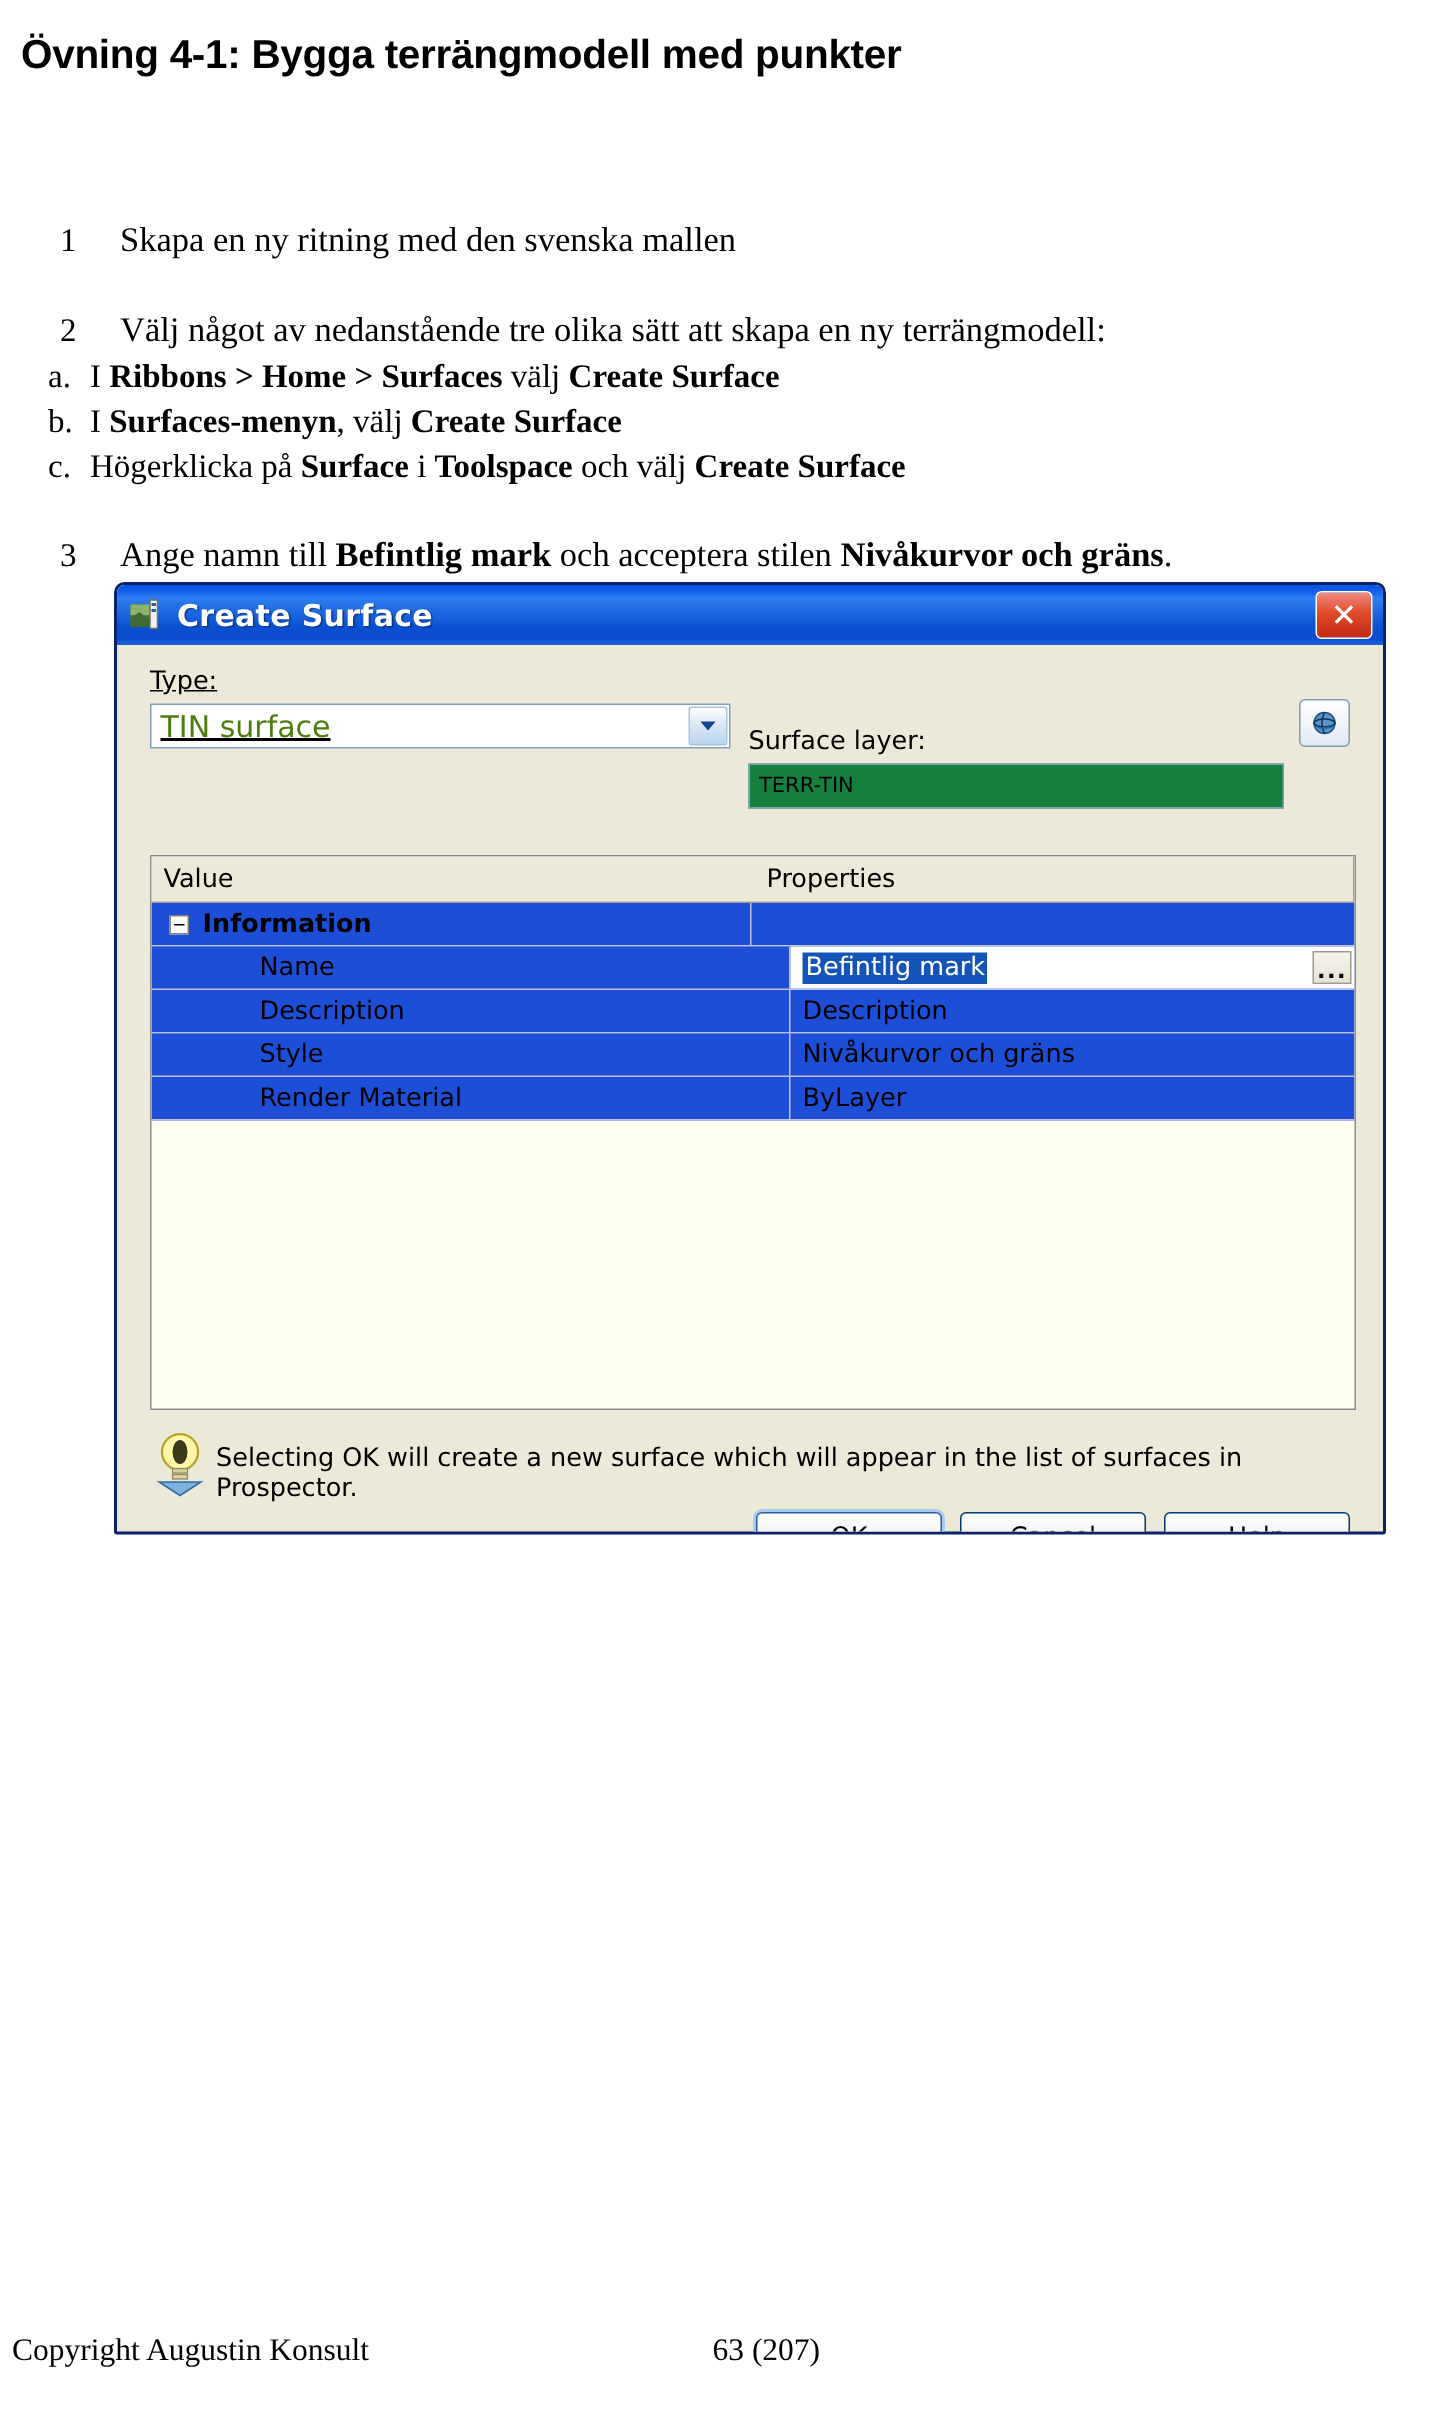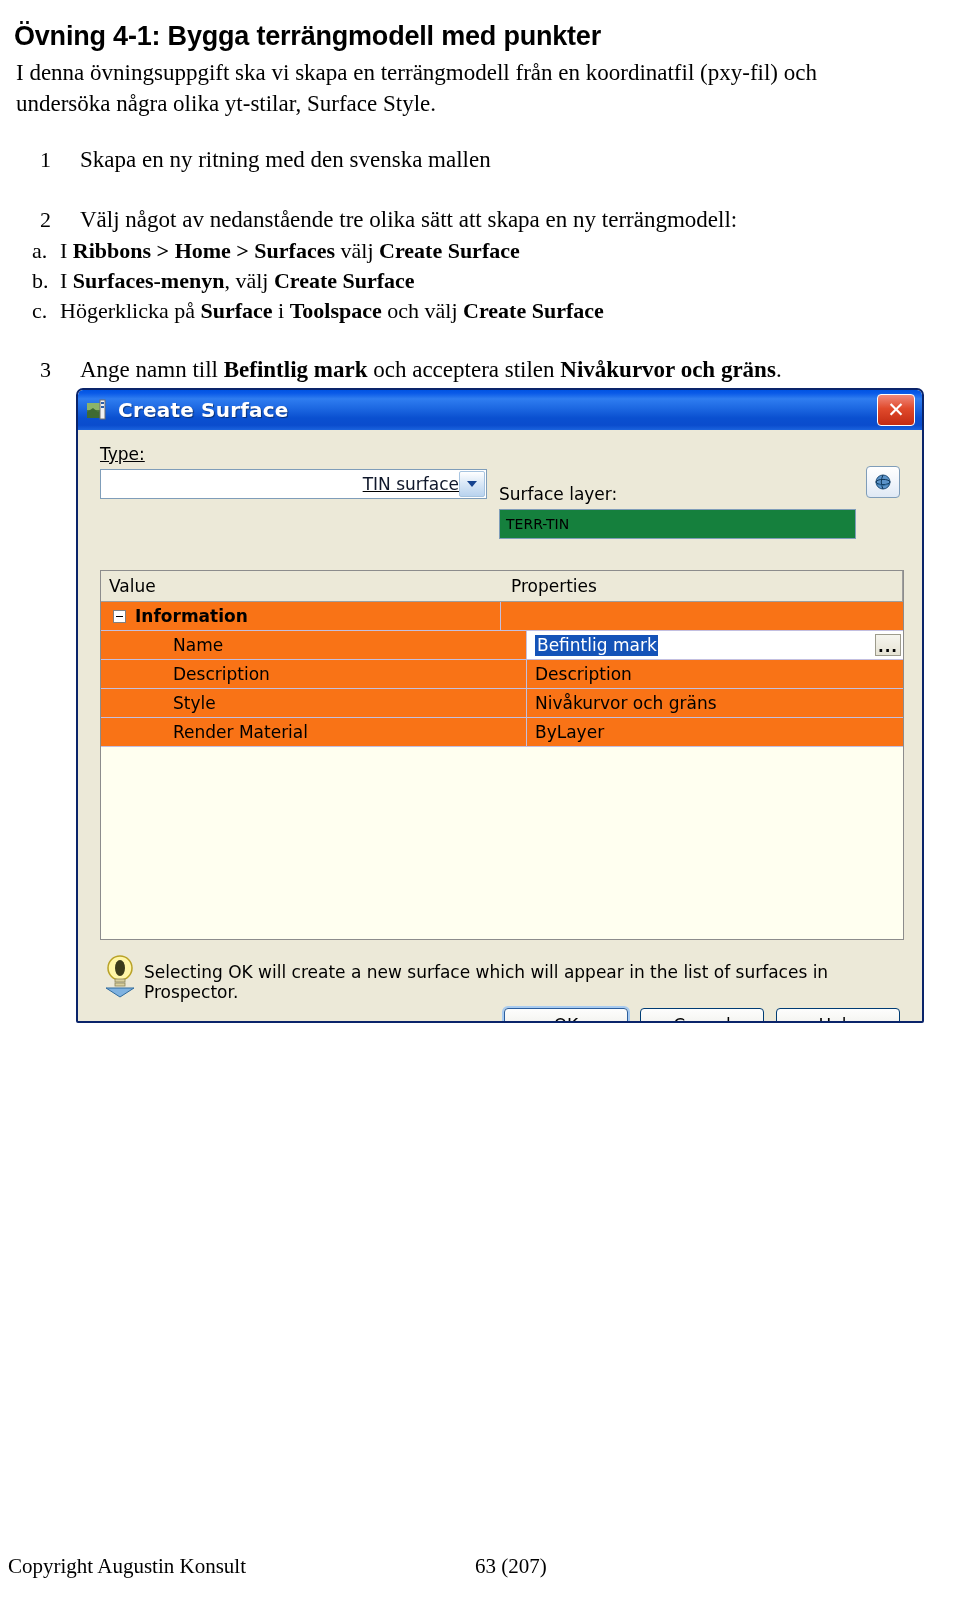--- a/index.html
+++ b/index.html
@@ -182,27 +182,26 @@
   .combo {
     position: relative;
     height: 30px;
     border: 1px solid #7f9db9;
     background: #ffffff;
     box-sizing: border-box;
     display: flex;
     align-items: center;
   }
   .combo-text {
-    font-size: 17px;
+    font-size: 20px;
     padding-left: 6px;
-    color: #0f172a;
+    color: #4d7c0f;
     flex: 1 1 auto;
     white-space: nowrap;
     overflow: hidden;
-    text-align: right;
   }
   .combo-arrow-box {
     width: 26px;
     height: 26px;
     margin-right: 1px;
     background: linear-gradient(to bottom, #ffffff 0%, #dce9f7 45%, #b9d3ee 100%);
     border: 1px solid #a7c4e0;
     box-sizing: border-box;
     display: flex;
     align-items: center;
@@ -265,21 +264,21 @@
     box-sizing: border-box;
     font-family: "DejaVu Sans", "Liberation Sans", sans-serif;
   }
   .gh-props { width: 400px; border-right: 1px solid #9e9e9e; }
   .gh-value { flex: 1 1 auto; }
 
   .grid-row {
     display: flex;
     height: 28px;
     border-bottom: 1px solid #c3bfe0;
-    background: #f97316;
+    background: #1d4ed8;
     align-items: center;
     justify-content: space-between;
   }
   .grid-row.group { border-bottom: 1px solid #c3bfe0; }
   .cell-prop {
     width: 400px;
     box-sizing: border-box;
     font-size: 17px;
     color: #000;
     height: 100%;
@@ -426,21 +425,20 @@
     left: 475px;
     top: 0;
   }
 </style>
 </head>
 <body>
 
 <div class="page">
 
   <div class="doc-title">Övning 4-1: Bygga terrängmodell med punkter</div>
-  <div class="intro">I denna övningsuppgift ska vi skapa en terrängmodell från en koordinatfil (pxy-fil) och undersöka några olika yt-stilar, Surface Style.</div>
 
   <div class="steps">
 
     <div class="step" style="height:60px;">
       <div class="step-num">1</div>
       <div class="step-body">Skapa en ny ritning med den svenska mallen</div>
     </div>
 
     <div class="step">
       <div class="step-num">2</div>

